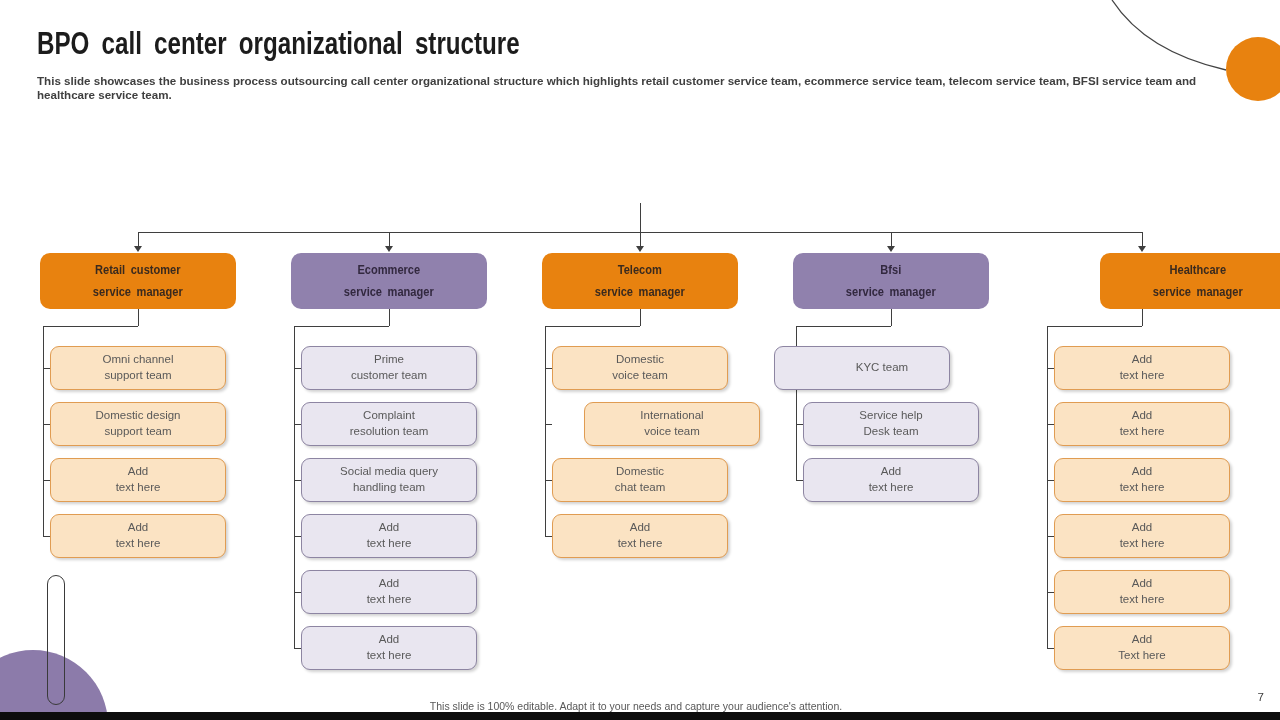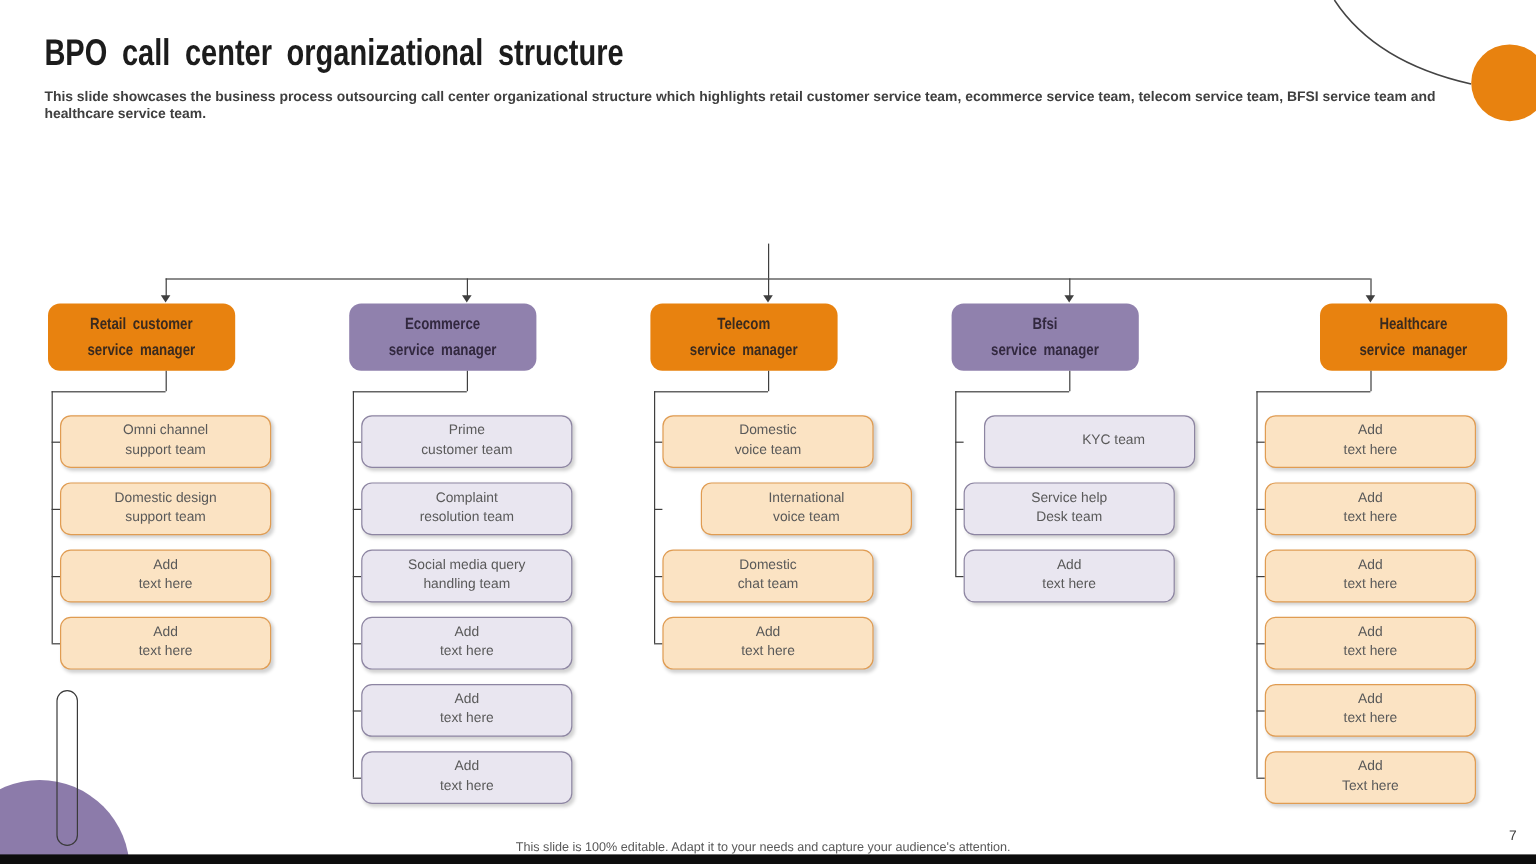--- a/index.html
+++ b/index.html
@@ -35,21 +35,21 @@
   }
   .director-inner .cond { font-size:15px; line-height:1.6; word-spacing:2px; }
   
   .line { position:absolute; background:#3f3f3f; }
   .arrow-down {
     position:absolute; width:0; height:0;
     border-left:4.5px solid transparent; border-right:4.5px solid transparent;
     border-top:6.5px solid #3f3f3f;
   }
   .mgr {
-    position:absolute; width:156px; height:56px; border-radius:10px;
+    position:absolute; width:196px; height:56px; border-radius:10px;
     display:flex; align-items:center; justify-content:center;
     text-align:center; color:#3a2a1e; box-sizing:border-box;
   }
   .mgr .cond { font-size:13.5px; line-height:1.6; word-spacing:3px; }
   .mgr.theme-orange { background:var(--c-orange); }
   .mgr.theme-purple { background:var(--c-purple); color:#32283f; }
   .sub {
     position:absolute; width:176px; height:44px; border-radius:9px;
     display:flex; align-items:center; justify-content:center;
     text-align:center; font-size:11.5px; line-height:1.35; color:#595959;
@@ -183,21 +183,21 @@
       <div class="sub theme-orange" style="left: 552px; top: 514px;">Add
 text here</div>
       <div class="mgr theme-purple" style="left: 793px; top: 253px;">
         <span class="cond">Bfsi
 service manager</span>
       </div>
       <div class="line" style="left: 891px; top: 309px; width: 1px; height: 17px;"></div>
       <div class="line" style="left: 796px; top: 326px; width: 95px; height: 1px;"></div>
       <div class="line" style="left: 796px; top: 326px; width: 1px; height: 154px;"></div>
       <div class="line" style="left: 796px; top: 368px; width: 7px; height: 1px;"></div>
-      <div class="sub theme-purple" style="left: 820px; top: 346px; padding-left: 40px;">KYC team</div>
+      <div class="sub theme-purple" style="left: 774px; top: 346px; padding-left: 40px;">KYC team</div>
       <div class="line" style="left: 796px; top: 424px; width: 7px; height: 1px;"></div>
       <div class="sub theme-purple" style="left: 803px; top: 402px;">Service help
 Desk team</div>
       <div class="line" style="left: 796px; top: 480px; width: 7px; height: 1px;"></div>
       <div class="sub theme-purple" style="left: 803px; top: 458px;">Add
 text here</div>
       <div class="mgr theme-orange" style="left: 1100px; top: 253px;">
         <span class="cond">Healthcare
 service manager</span>
       </div>

